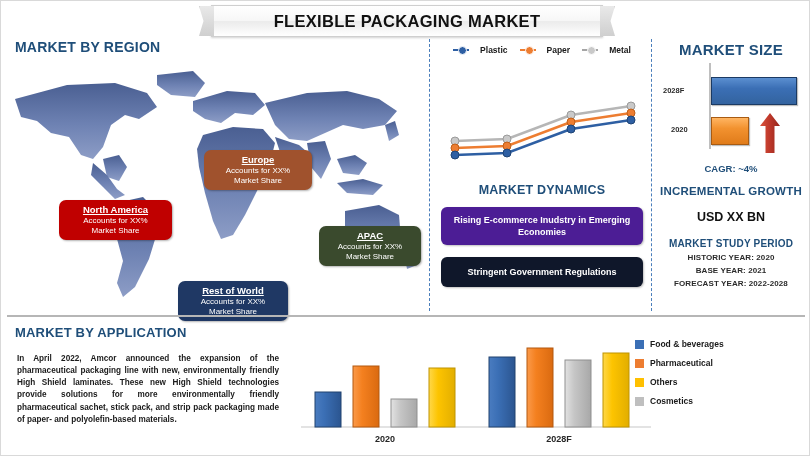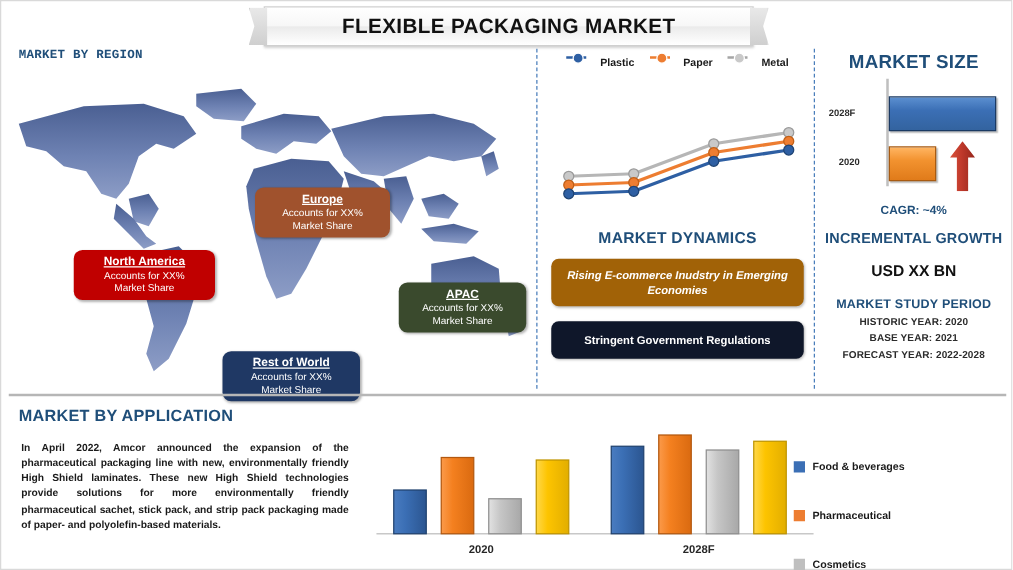--- a/index.html
+++ b/index.html
@@ -15,21 +15,21 @@
     background:linear-gradient(180deg,#e9e9e9,#cfcfcf);}
   .title-banner:before{left:-13px;clip-path:polygon(0 0,100% 0,100% 100%,0 100%,30% 50%);border-left:1px solid #cfcfcf;}
   .title-banner:after{right:-13px;clip-path:polygon(0 0,100% 0,70% 50%,100% 100%,0 100%);border-right:1px solid #cfcfcf;}
   .title-text{font-size:16.5px;font-weight:bold;color:#111;letter-spacing:.3px;z-index:2;}
 
   
   .sec-head{color:#1f4e79;font-weight:bold;letter-spacing:.2px;}
 
   
   .map-panel{position:absolute;left:4px;top:36px;width:418px;height:272px;}
-  .map-title{position:absolute;left:10px;top:2px;font-size:10px;font-family:Liberation Mono, monospace;}
+  .map-title{position:absolute;left:10px;top:2px;font-size:14px;}
   .map-wrap{position:absolute;left:2px;top:26px;width:414px;height:244px;}
   .map-wrap svg{width:100%;height:100%;display:block;}
 
   .tag{position:absolute;border-radius:7px;color:#fff;text-align:center;
     padding:4px 6px 5px;box-sizing:border-box;line-height:1.18;
     box-shadow:1px 1px 2px rgba(0,0,0,.30);margin-left:12px;}
   .tag .t-name{font-size:9.5px;font-weight:bold;text-decoration:underline;display:block;margin-bottom:1px;}
   .tag .t-l1,.tag .t-l2{font-size:8px;display:block;}
   .tag-na{left:40px;top:137px;width:113px;background:#c00000;}
   .tag-eu{left:185px;top:87px;width:108px;background:#a0522d;}
@@ -39,33 +39,33 @@
   
   .vdiv{position:absolute;border-left:1.4px dashed #4a7ebb;}
   .vdiv1{left:428px;top:38px;height:272px;}
   .vdiv2{left:650px;top:38px;height:272px;}
   .hdiv{position:absolute;left:6px;top:314px;width:798px;height:2px;background:#b6b6b6;}
 
   
   .rm-panel{position:absolute;left:434px;top:38px;width:214px;height:148px;}
   .rm-title{text-align:center;font-size:12.5px;margin-top:4px;}
   .rm-legend{display:flex;justify-content:center;gap:12px;margin-top:6px;}
-  .rm-leg{display:flex;align-items:flex-start;gap:11px;font-size:8.5px;font-weight:bold;color:#1a1a1a;}
+  .rm-leg{display:flex;align-items:center;gap:11px;font-size:8.5px;font-weight:bold;color:#1a1a1a;}
   .rm-swatch{width:16px;height:2px;position:relative;display:inline-block;}
   .rm-swatch i{position:absolute;left:5px;top:-3px;width:7px;height:7px;border-radius:50%;}
   .rm-chart{position:absolute;left:0;top:52px;width:214px;height:92px;}
   .rm-chart svg{width:100%;height:100%;display:block;}
 
   
   .md-panel{position:absolute;left:432px;top:182px;width:218px;height:128px;}
   .md-title{text-align:center;font-size:12.5px;}
   .md-box{margin:10px auto 0;width:202px;border-radius:6px;color:#fff;text-align:center;
     font-size:9px;font-weight:bold;line-height:1.35;padding:7px 8px;box-sizing:border-box;
     box-shadow:1px 1px 2px rgba(0,0,0,.25);}
-  .md-driver{background:#a16207;font-style:italic;}
+  .md-driver{background:#4c1d95;}
   .md-restraint{background:#0f172a;margin-top:12px;padding:9px 8px;}
 
   
   .ms-panel{position:absolute;left:654px;top:38px;width:152px;height:145px;}
   .ms-title{text-align:center;font-size:15px;margin-top:2px;}
   .ms-chart{position:absolute;left:0;top:24px;width:152px;height:100px;}
   .ms-axis{position:absolute;left:54px;top:0;width:1.5px;height:86px;background:#bfbfbf;}
   .ms-lab{position:absolute;font-size:7.5px;font-weight:bold;color:#2b2b2b;}
   .ms-lab-2028{left:8px;top:23px;}
   .ms-lab-2020{left:16px;top:62px;}
@@ -87,21 +87,21 @@
   .sp-line{font-size:8px;font-weight:bold;color:#2b2b2b;margin-top:4px;letter-spacing:.1px;}
 
   
   .app-panel{position:absolute;left:4px;top:320px;width:802px;height:132px;}
   .app-title{position:absolute;left:10px;top:4px;font-size:13px;}
   .app-text{position:absolute;left:12px;top:32px;width:262px;font-size:8.2px;line-height:1.48;
     color:#1a1a1a;font-weight:bold;text-align:justify;}
   .app-chart{position:absolute;left:296px;top:14px;width:350px;height:112px;}
   .app-chart svg{width:100%;height:100%;display:block;}
   .app-legend{position:absolute;left:630px;top:18px;width:170px;}
-  .lg-row{display:flex;align-items:center;gap:6px;margin-bottom:9px;margin-top:29px;}
+  .lg-row{display:flex;align-items:center;gap:6px;margin-bottom:9px;}
   .lg-sw{width:9px;height:9px;display:inline-block;}
   .lg-tx{font-size:8.5px;color:#1a1a1a;font-weight:bold;}
 </style>
 </head>
 <body>
 
 <div class="page">
 
   <div class="title-banner">
     <span class="title-text">FLEXIBLE PACKAGING MARKET</span>
@@ -315,23 +315,23 @@
     <div class="app-legend">
       <div class="lg-row">
         <span class="lg-sw" style="background:#3b6fb5"></span>
         <span class="lg-tx">Food &amp; beverages</span>
       </div>
       <div class="lg-row">
         <span class="lg-sw" style="background:#ed7d31"></span>
         <span class="lg-tx">Pharmaceutical</span>
       </div>
       <div class="lg-row">
+        <span class="lg-sw" style="background:#ffc000"></span>
+        <span class="lg-tx">Others</span>
+      </div>
+      <div class="lg-row">
         <span class="lg-sw" style="background:#bfbfbf"></span>
         <span class="lg-tx">Cosmetics</span>
       </div>
-      <div class="lg-row">
-        <span class="lg-sw" style="background:#ffc000"></span>
-        <span class="lg-tx">Others</span>
-      </div>
     </div>
   </div>
 
 </div>
 
 </body></html>

